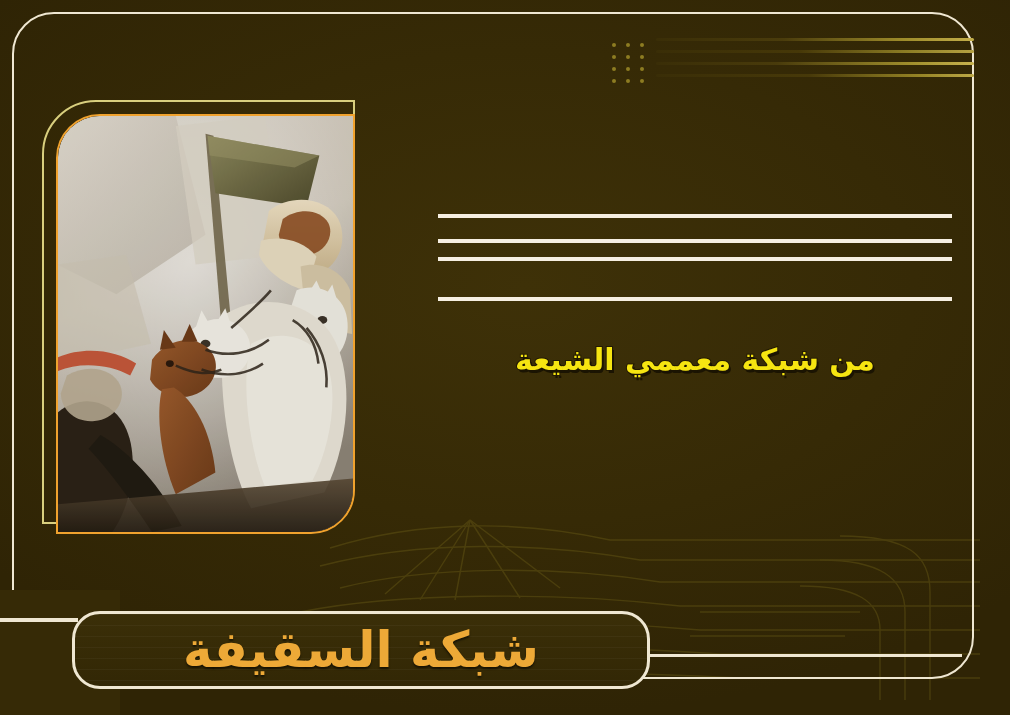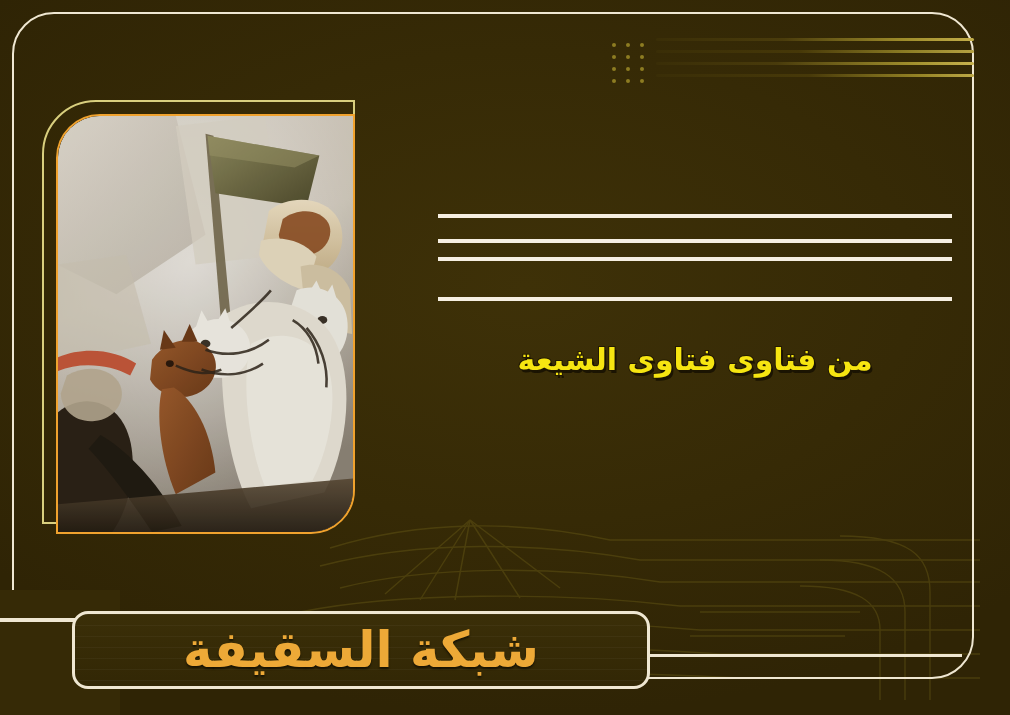--- a/index.html
+++ b/index.html
@@ -159,21 +159,21 @@
     text-shadow:2px 3px 0 #1b1402;
     white-space:nowrap;
   }
 
   
   .banner{
     position:absolute;
     left:72px;top:611px;
     width:578px;height:78px;
     border:3px solid #efe7d2;
-    border-radius:16px;
+    border-radius:28px;
     box-sizing:border-box;
     background:
       repeating-linear-gradient(180deg,
         rgba(255,255,255,.035) 0px, rgba(255,255,255,.035) 1px,
         rgba(0,0,0,0) 1px, rgba(0,0,0,0) 11px),
       linear-gradient(180deg,#3b2f08,#322705);
     display:flex;align-items:center;justify-content:center;
     overflow:hidden;
   }
   .banner-text{
@@ -342,21 +342,21 @@
     </div>
   </div>
 
   <div class="title-block">
     <div class="title-rules">
       <span></span>
         <span></span>
         <span></span>
         <span></span>
     </div>
-    <div class="sub-title">من فتاوى فتاوى الشيعة</div>
+    <div class="sub-title">من شبكة معممي الشيعة</div>
   </div>
 
   <div class="banner">
     <span class="banner-text">شبكة السقيفة</span>
   </div>
   <div class="banner-rule"></div>
 
 </div>
 
 </body></html>

